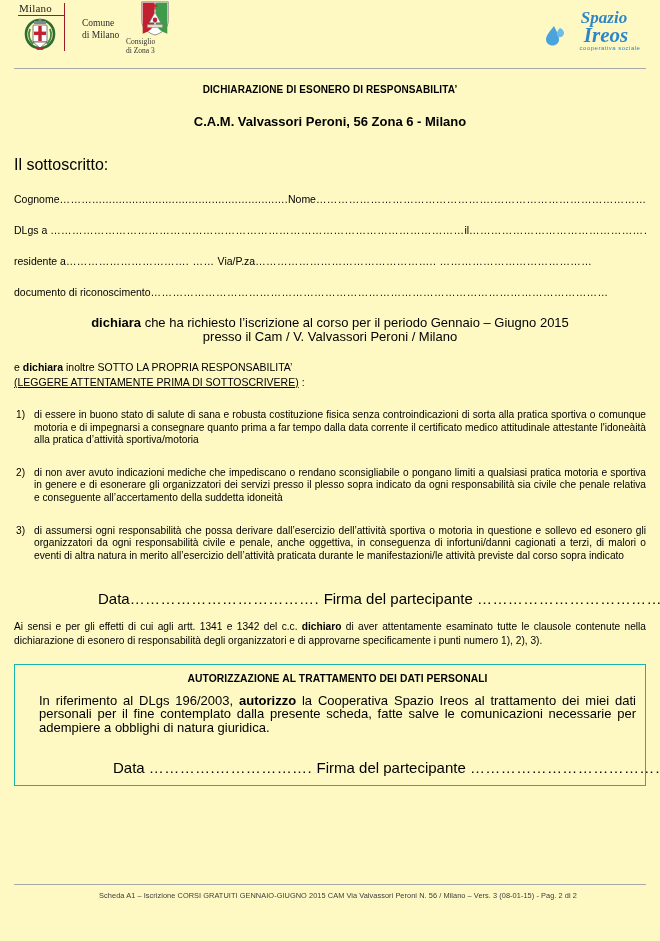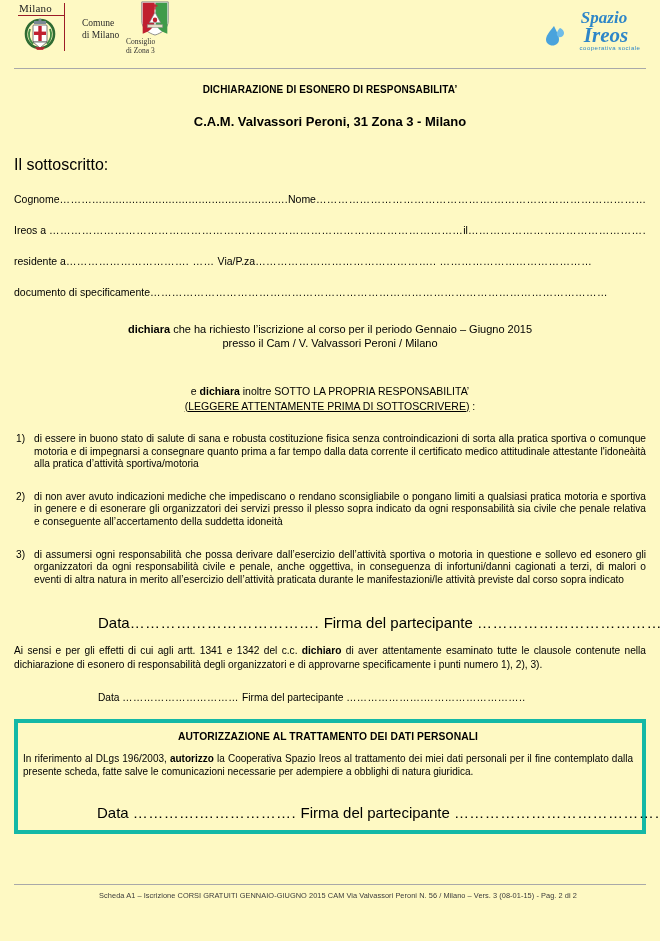--- a/index.html
+++ b/index.html
@@ -143,31 +143,30 @@
     margin-top: 19px;
     white-space: nowrap;
     overflow: hidden;
   }
   .dots {
     letter-spacing: .4px;
   }
 
   .declare-block {
     text-align: center;
-    font-size: 11px;
+    font-size: 13px;
     line-height: 14px;
-    margin-top: 24px;
+    margin-top: 18px;
   }
   .declare-block b { font-weight: bold; }
 
   .responsibility-block {
-    text-align: center;
     font-size: 10.5px;
     line-height: 14.5px;
-    margin-top: 34px;
+    margin-top: 16px;
   }
   .underline { text-decoration: underline; }
 
   ol.clauses {
     list-style: none;
     margin: 0;
     padding: 0;
   }
   li.clause {
     font-size: 10.2px;
@@ -198,34 +197,34 @@
 
   .legal-para {
     font-size: 10.2px;
     line-height: 13.6px;
     text-align: justify;
     margin-top: 13px;
   }
 
   
   .privacy-box {
-    border: 4px solid #14b8a6;
+    border: 1px solid #14b8a6;
     margin-top: 16px;
-    padding: 6px 9px 9px 5px;
+    padding: 6px 9px 9px 24px;
     box-sizing: border-box;
   }
   .privacy-title {
     text-align: center;
     font-size: 10.3px;
     font-weight: bold;
     letter-spacing: .1px;
     margin-top: 2px;
   }
   .privacy-para {
-    font-size: 10px;
+    font-size: 13px;
     line-height: 13.6px;
     text-align: justify;
     margin-top: 10px;
   }
   .privacy-sign {
     font-size: 15px;
     margin-top: 25px;
     padding-left: 74px;
     white-space: nowrap;
   }
@@ -308,38 +307,38 @@
         <text x="70" y="44" text-anchor="middle" font-family="Liberation Sans, sans-serif" font-size="6" fill="#2e86c8" letter-spacing="0.5">cooperativa sociale</text>
       </svg>
     </div>
 
     <div class="header-rule"></div>
   </div>
 
   <div class="content">
 
     <div class="doc-title">DICHIARAZIONE DI ESONERO DI RESPONSABILITA’</div>
-    <div class="doc-subtitle">C.A.M. Valvassori Peroni, 31 Zona 3 - Milano</div>
+    <div class="doc-subtitle">C.A.M. Valvassori Peroni, 56 Zona 6 - Milano</div>
 
     <div class="lead-line">Il sottoscritto:</div>
 
     <div class="field-line">
       <span>Cognome</span><span class="dots">………...........................................................</span><span>Nome</span><span class="dots">………………………………………….……………………………………………</span>
     </div>
 
     <div class="field-line">
-      <span>Ireos a </span><span class="dots">……………………………………………………………………………………………………</span><span>il</span><span class="dots">………………………………………………………………………………</span>
+      <span>DLgs a </span><span class="dots">……………………………………………………………………………………………………</span><span>il</span><span class="dots">………………………………………………………………………………</span>
     </div>
 
     <div class="field-line">
       <span>residente a</span><span class="dots">……………………………. …… </span><span>Via/P.za</span><span class="dots">………………………………………….. ……………………………………</span>
     </div>
 
     <div class="field-line">
-      <span>documento di specificamente</span><span class="dots">………………………………………………………………………………………………………………</span>
+      <span>documento di riconoscimento</span><span class="dots">………………………………………………………………………………………………………………</span>
     </div>
 
     <div class="declare-block">
       <div><b>dichiara</b><span> che ha richiesto l’iscrizione al  corso per il periodo Gennaio – Giugno 2015</span></div>
       <div>presso il Cam / V. Valvassori Peroni / Milano</div>
     </div>
 
     <div class="responsibility-block">
       <div><span>e </span><b>dichiara</b><span> inoltre SOTTO LA PROPRIA RESPONSABILITA’</span></div>
       <div><span class="underline">(LEGGERE ATTENTAMENTE PRIMA DI SOTTOSCRIVERE)</span><span> :</span></div>
@@ -358,23 +357,20 @@
     </ol>
 
     <div class="sign-line">
       <span>Data</span><span class="dots">………………………………. </span><span>Firma del partecipante </span><span class="dots">………………………………………..</span>
     </div>
 
     <div class="legal-para">
       <span>Ai sensi e per gli effetti di cui agli artt. 1341 e 1342 del c.c. </span><b>dichiaro</b><span> di aver attentamente esaminato tutte le clausole contenute nella dichiarazione di esonero di responsabilità degli organizzatori e di approvarne specificamente i punti numero 1), 2), 3).</span>
     </div>
 
-    <div class="sign-line-2">
-      <span>Data </span><span class="dots">…………………………… </span><span>Firma del partecipante </span><span class="dots">………………….………………………..</span>
-    </div>
 
     <div class="privacy-box">
       <div class="privacy-title">AUTORIZZAZIONE AL TRATTAMENTO DEI DATI PERSONALI</div>
       <div class="privacy-para">
         <span>In riferimento al DLgs 196/2003, </span><b>autorizzo</b><span> la Cooperativa Spazio Ireos al trattamento dei miei dati personali per il fine contemplato dalla presente scheda, fatte salve le comunicazioni necessarie per adempiere a obblighi di natura giuridica.</span>
       </div>
       <div class="privacy-sign">
         <span>Data </span><span class="dots">………….………………. </span><span>Firma del partecipante </span><span class="dots">……………………………………………</span>
       </div>
     </div>

